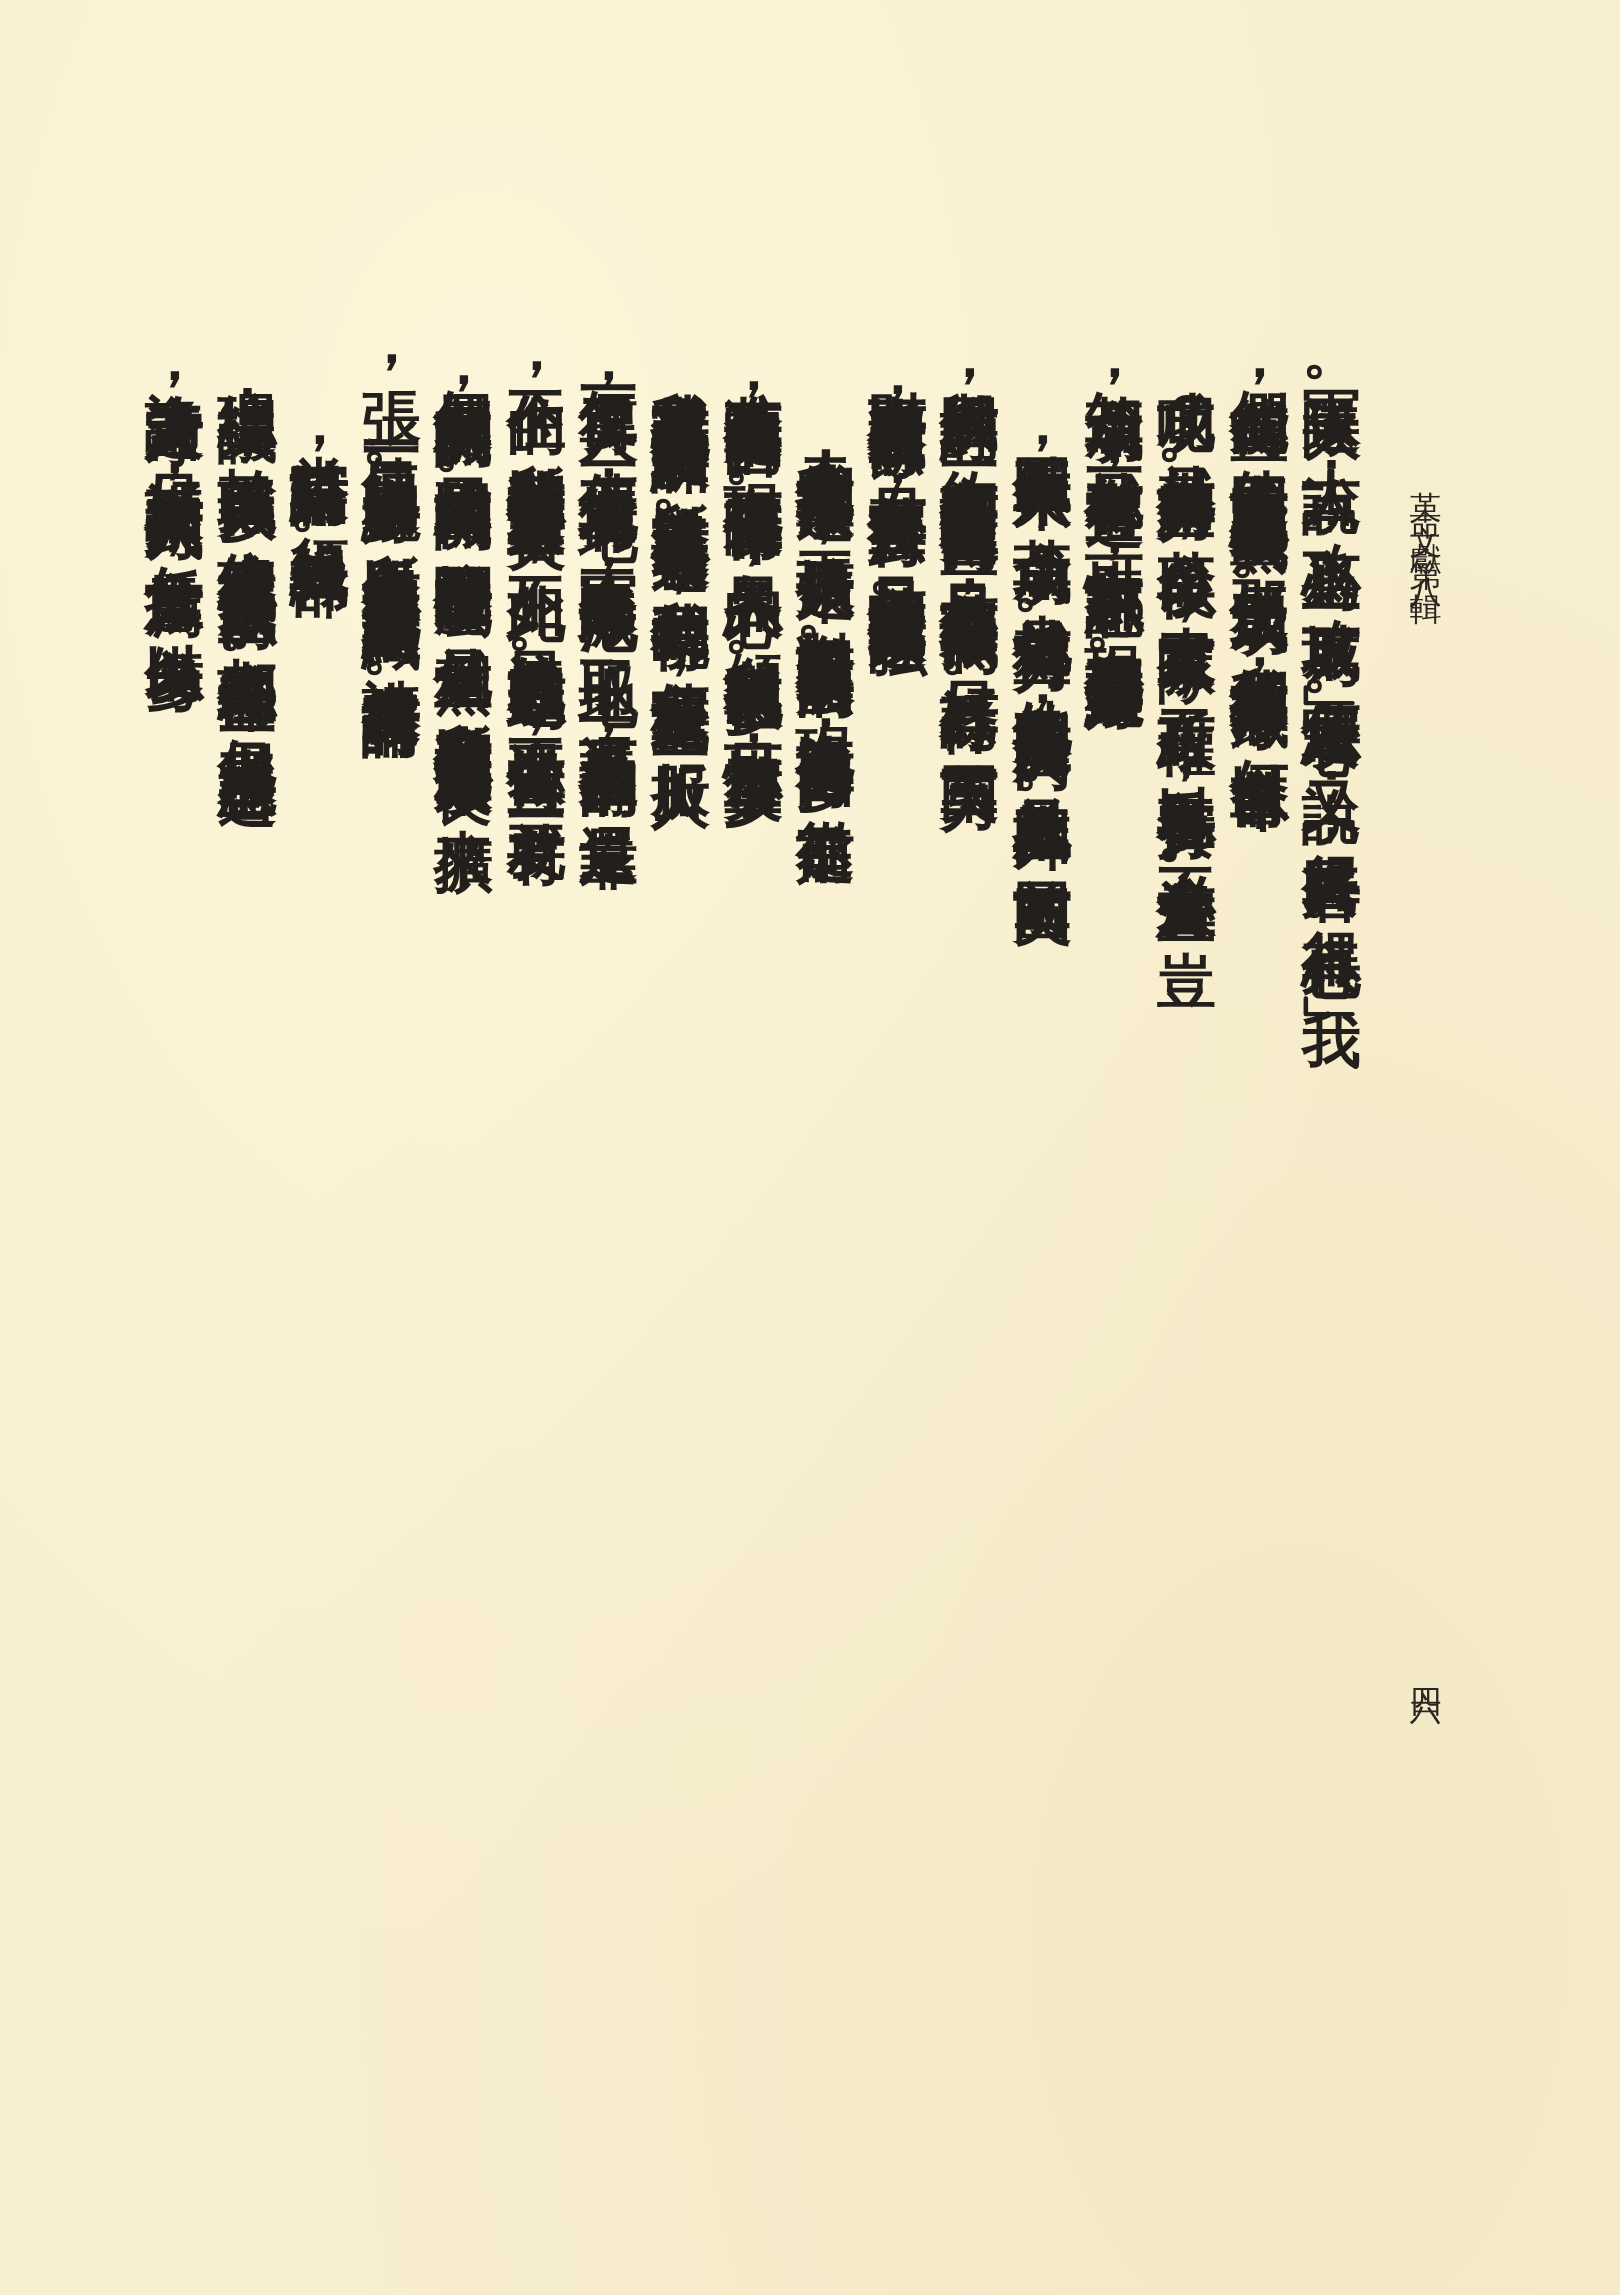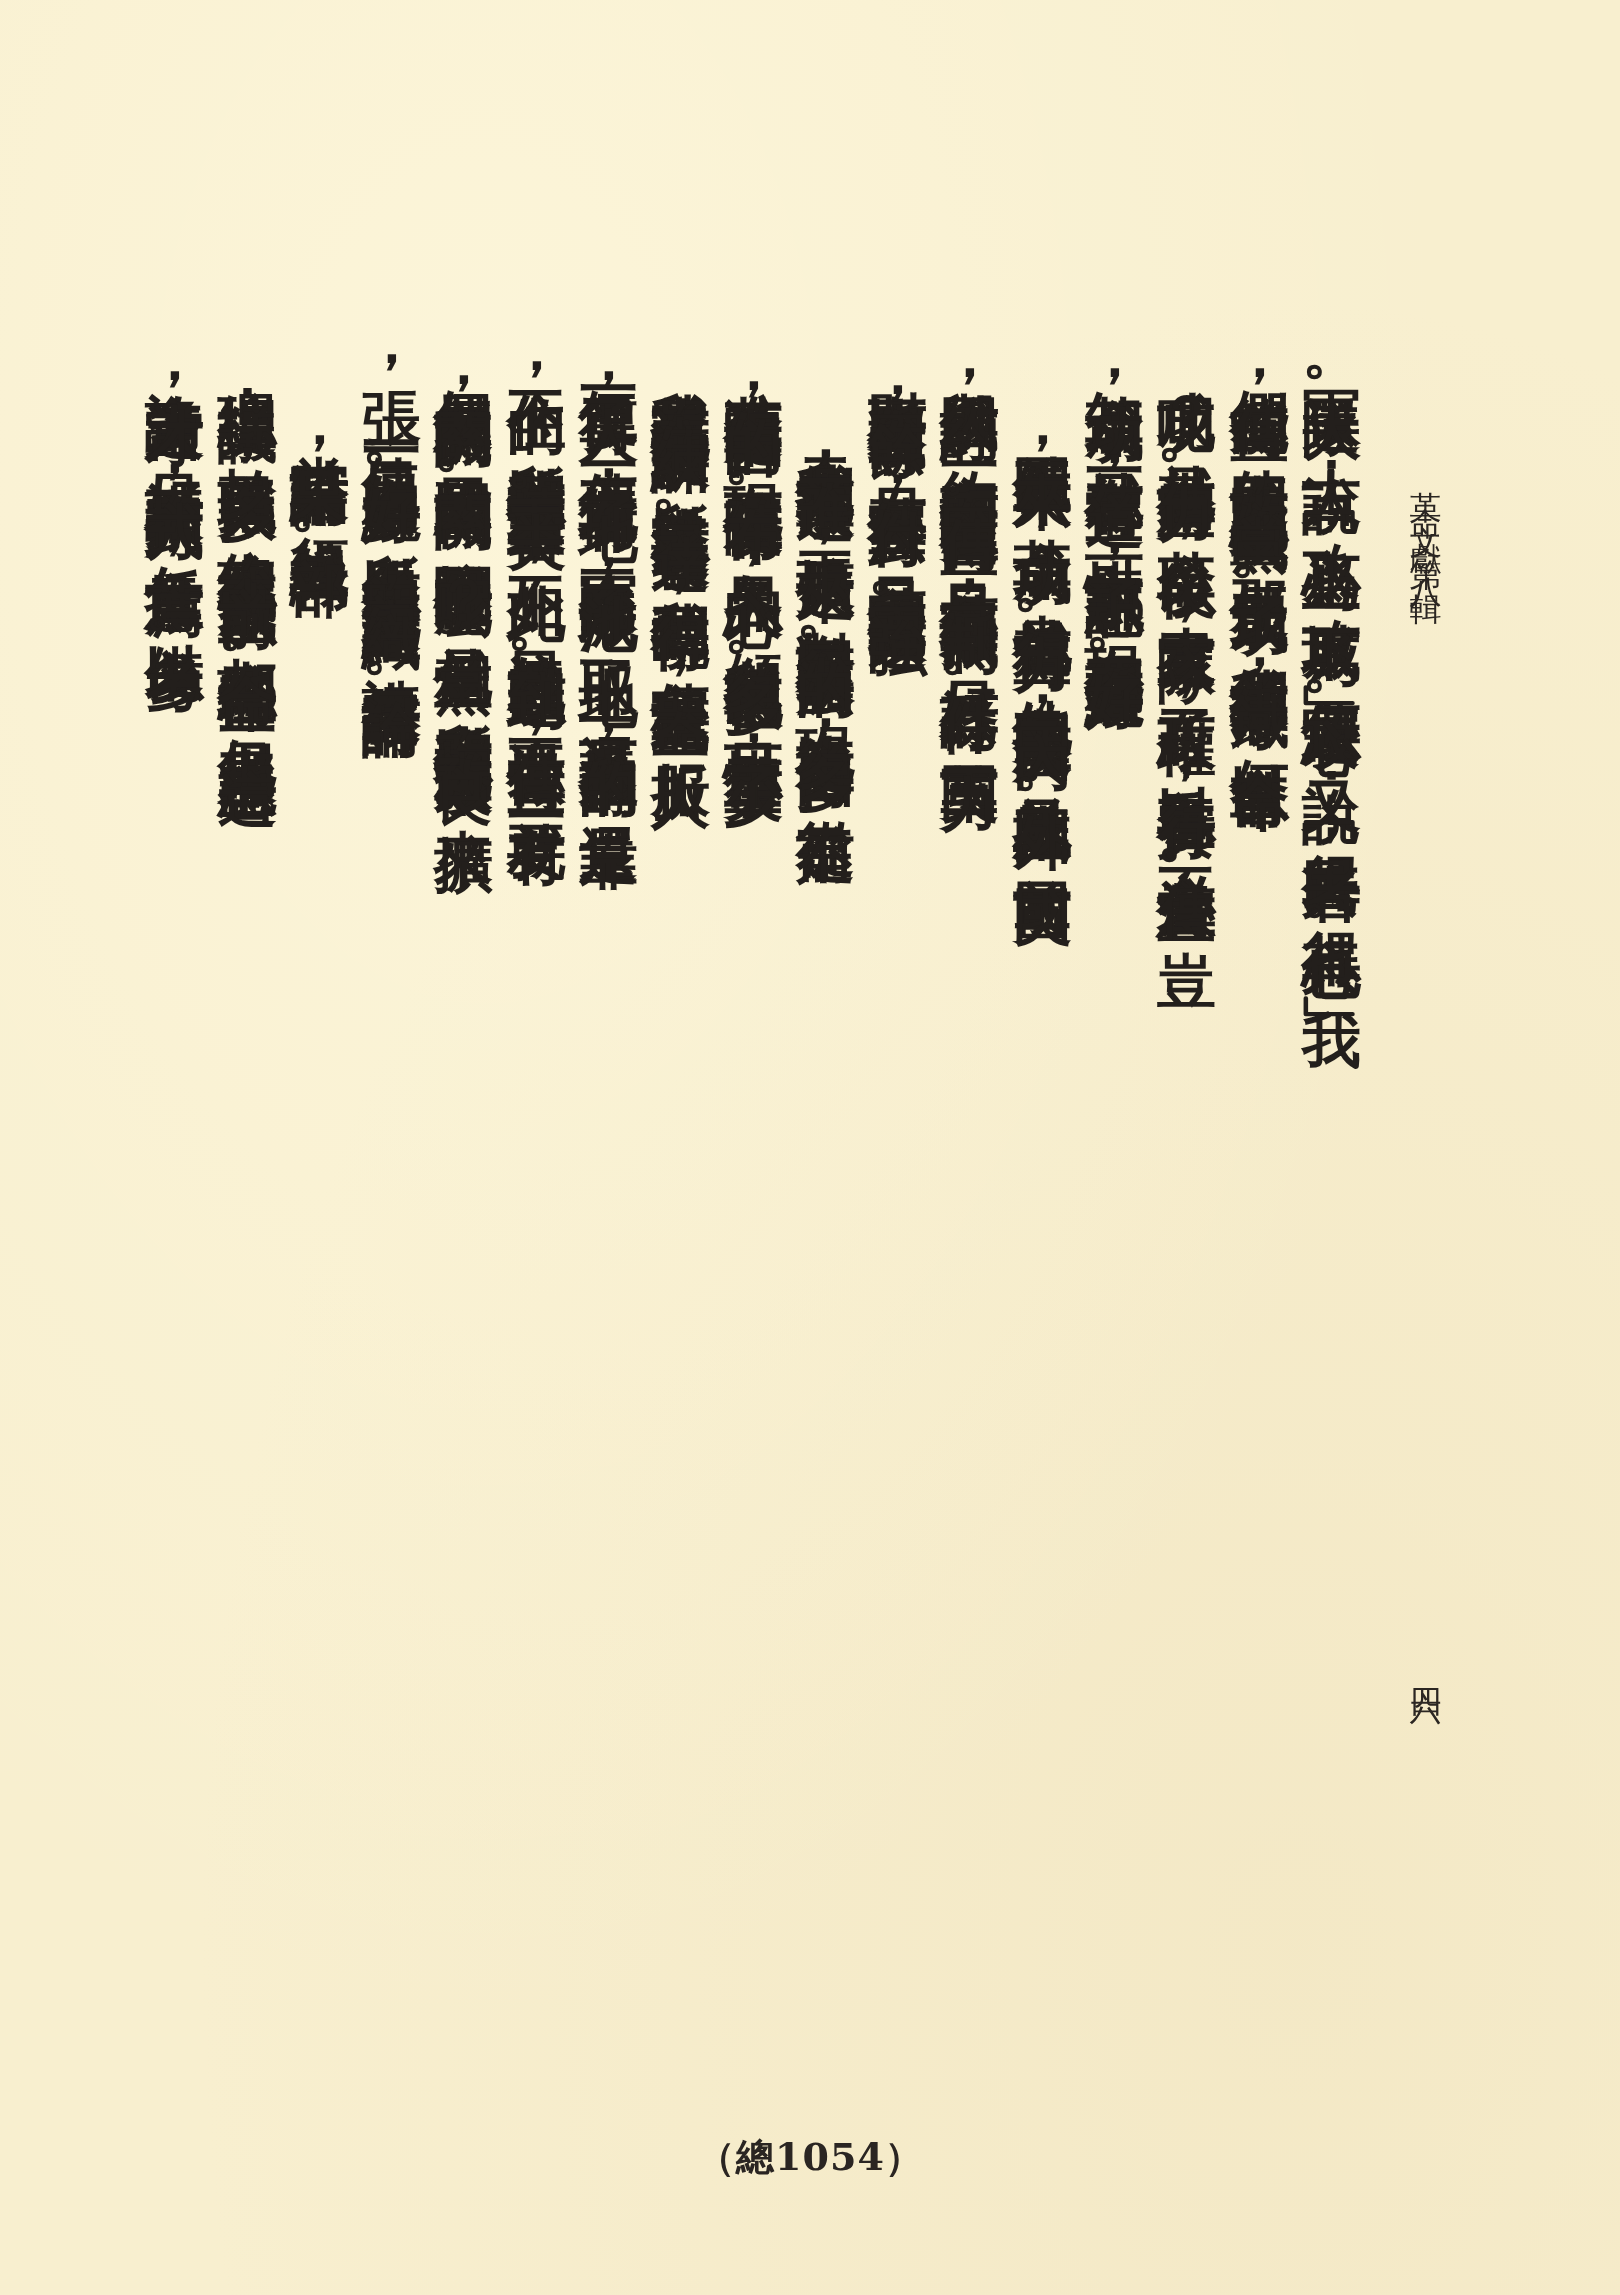--- a/index.html
+++ b/index.html
@@ -85,15 +85,14 @@
     <div class="col" style="left:481px">我黨黨員也沒有十分宣傳的訓練，所以黨務還沒有最大發達。我們要曉得，宣傳這種武器，折服一人</div>
     <div class="col" style="left:409px">便算得了一人，傳入一地便算有了一地，不比軍隊奪了城池，取了土地，還是可被人推翻的，還是靠</div>
     <div class="col" style="left:337px">不住的，所以我們要對宣傳切實來下番工夫。不如此，這目的就難以達到。不過要做宣傳，就要有一</div>
     <div class="col" style="left:264px">個最便利的機關，最鞏固的機關。這機關是什麼呢？就是個黨。所以我們要切實把黨務來改良，來擴</div>
     <div class="col" style="left:192px">張，使一日一日的進步纔好。所以今天很希望大家照此新章來商量組織，請大家從長討論。</div>
     <div class="col indent" style="left:120px">當時討論結果，須先組織幹部。</div>
     <div class="col" style="left:48px">總理提議：幹部職員太多，依總章現在代表會未成立以前，都由總理任命。但是一人那能想出這</div>
     <div class="col" style="left:-25px">許多適當人才，只好請大家不拘方式，任意推薦，以備參考。</div>
   </div>
 
-  <div class="footer">（總1054）</div>
 </div>
 
 
 </body></html>

